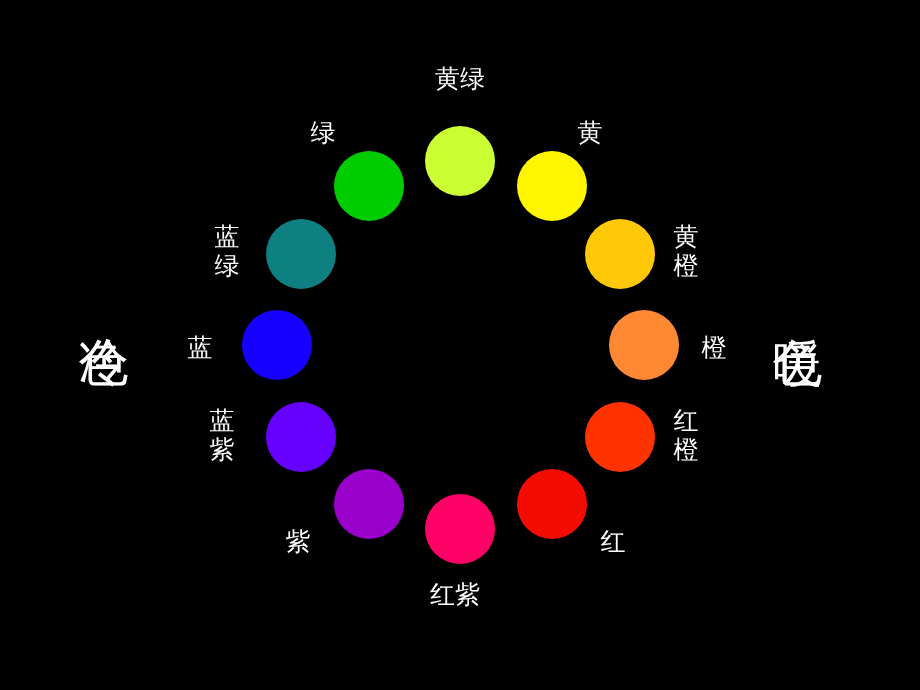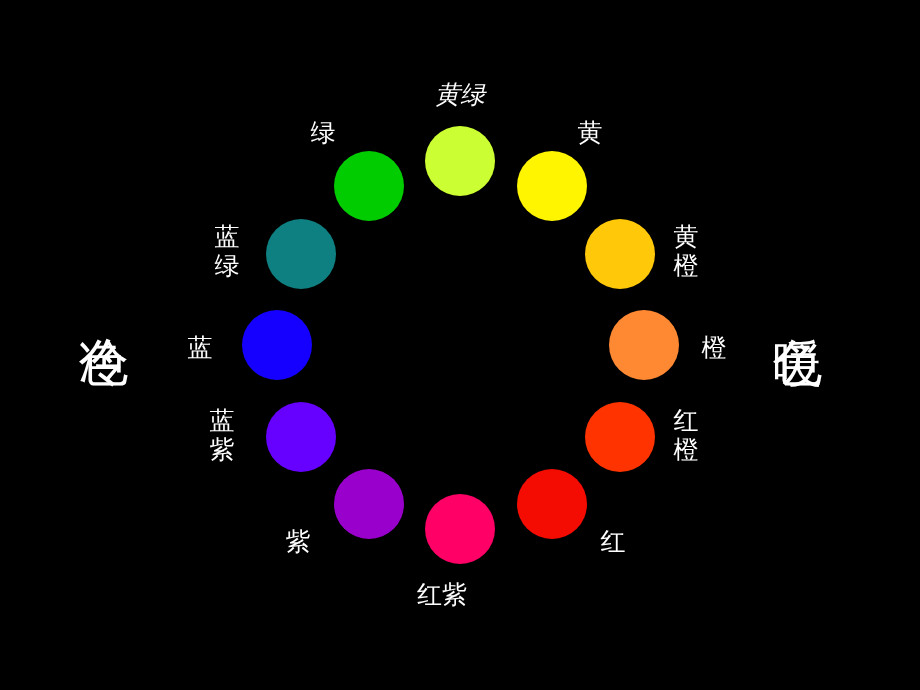--- a/index.html
+++ b/index.html
@@ -59,29 +59,29 @@
       <div class="swatch" style="width: 70px; height: 70px; left: 585px; top: 402px; background: rgb(255, 51, 0);"></div>
       <div class="swatch" style="width: 70px; height: 70px; left: 517px; top: 469px; background: rgb(244, 12, 3);"></div>
       <div class="swatch" style="width: 70px; height: 70px; left: 425px; top: 494px; background: rgb(255, 0, 102);"></div>
       <div class="swatch" style="width: 70px; height: 70px; left: 334px; top: 469px; background: rgb(153, 0, 204);"></div>
       <div class="swatch" style="width: 70px; height: 70px; left: 266px; top: 402px; background: rgb(102, 0, 255);"></div>
       <div class="swatch" style="width: 70px; height: 70px; left: 242px; top: 310px; background: rgb(21, 0, 255);"></div>
       <div class="swatch" style="width: 70px; height: 70px; left: 266px; top: 219px; background: rgb(15, 128, 129);"></div>
       <div class="swatch" style="width: 70px; height: 70px; left: 334px; top: 151px; background: rgb(0, 204, 0);"></div>
     </div>
   <div id="label-layer">
-      <div class="swatch-label" style="width: 120px; left: 400px; top: 80px; font-style: italic;">黄绿</div>
+      <div class="swatch-label" style="width: 120px; left: 400px; top: 64px;">黄绿</div>
       <div class="swatch-label" style="width: 120px; left: 530px; top: 118px;">黄</div>
       <div class="swatch-label" style="width: 120px; left: 626px; top: 222px;">黄
 橙</div>
       <div class="swatch-label" style="width: 120px; left: 654px; top: 333px;">橙</div>
       <div class="swatch-label" style="width: 120px; left: 626px; top: 406px;">红
 橙</div>
       <div class="swatch-label" style="width: 120px; left: 553px; top: 527px;">红</div>
-      <div class="swatch-label" style="width: 120px; left: 382px; top: 580px;">红紫</div>
+      <div class="swatch-label" style="width: 120px; left: 395px; top: 580px;">红紫</div>
       <div class="swatch-label" style="width: 120px; left: 238px; top: 527px;">紫</div>
       <div class="swatch-label" style="width: 120px; left: 162px; top: 406px;">蓝
 紫</div>
       <div class="swatch-label" style="width: 120px; left: 140px; top: 333px;">蓝</div>
       <div class="swatch-label" style="width: 120px; left: 167px; top: 222px;">蓝
 绿</div>
       <div class="swatch-label" style="width: 120px; left: 263px; top: 118px;">绿</div>
     </div>
 
   <div class="group-label" id="cool-label" style="left: 78px; top: 298px;">冷色</div>

